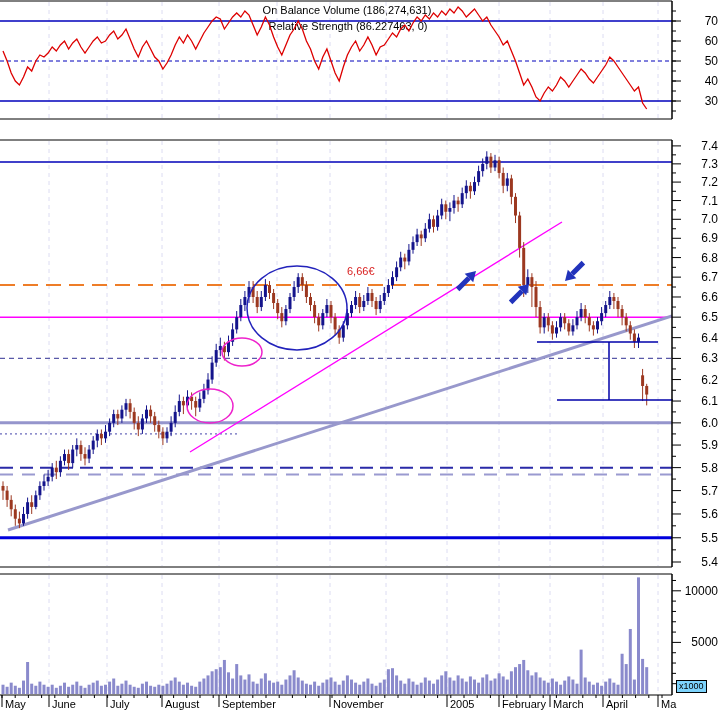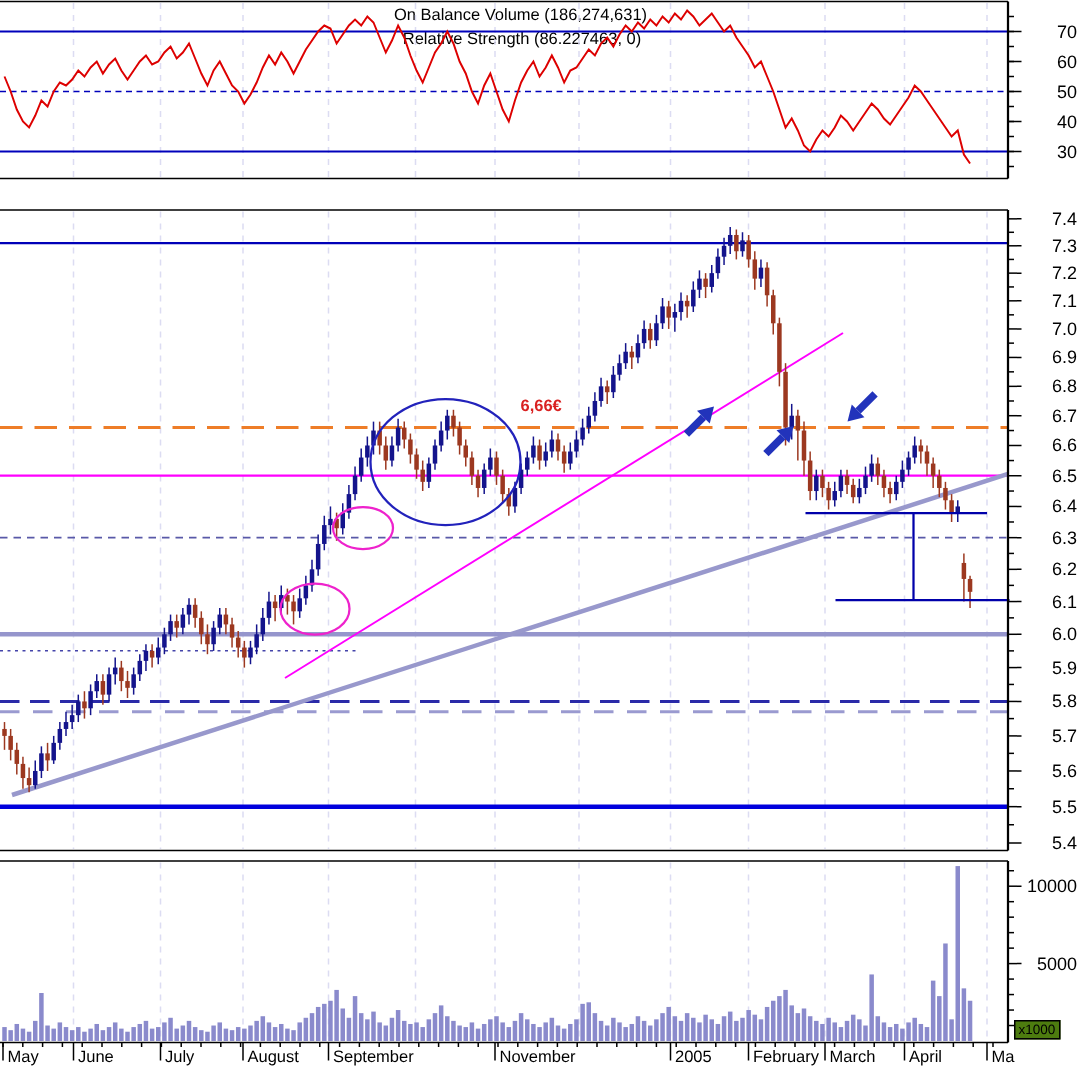--- a/index.html
+++ b/index.html
@@ -1,22 +1,22 @@
 <!DOCTYPE html>
 <html><head>
 <meta charset="utf-8">
 <style>
   html,body{margin:0;padding:0;background:#fff;}
   #stage{position:relative;width:723px;height:712px;background:#fff;overflow:hidden;
          font-family:"Liberation Sans",sans-serif;}
   .title{position:absolute;font-size:11px;color:#000;white-space:nowrap;transform:translateX(-50%);}
   .overlap{letter-spacing:0px;}
-  .price-flag{position:absolute;font-size:11px;font-weight:bold;color:#d92121;white-space:nowrap;}
+  .price-flag{position:absolute;font-size:11px;font-weight:normal;color:#d92121;white-space:nowrap;}
   svg{position:absolute;left:0;top:0;}
-  .unitbox{position:absolute;border:1px solid #000;font-size:9px;padding:0 2px;background:#4d7c0f;color:#000;line-height:11px;}
+  .unitbox{position:absolute;border:1px solid #000;font-size:9px;padding:0 2px;background:#7dd3fc;color:#000;line-height:11px;}
 </style>
 </head>
 <body>
 
 <div id="stage">
   <div class="title overlap" style="left:347px;top:4px;">On Balance Volume (186,274,631)</div>
   <div class="title overlap" style="left:348px;top:20px;">Relative Strength (86.227463, 0)</div>
 
 
   <div class="price-flag" style="left:347px;top:265px;">6,66€</div>

